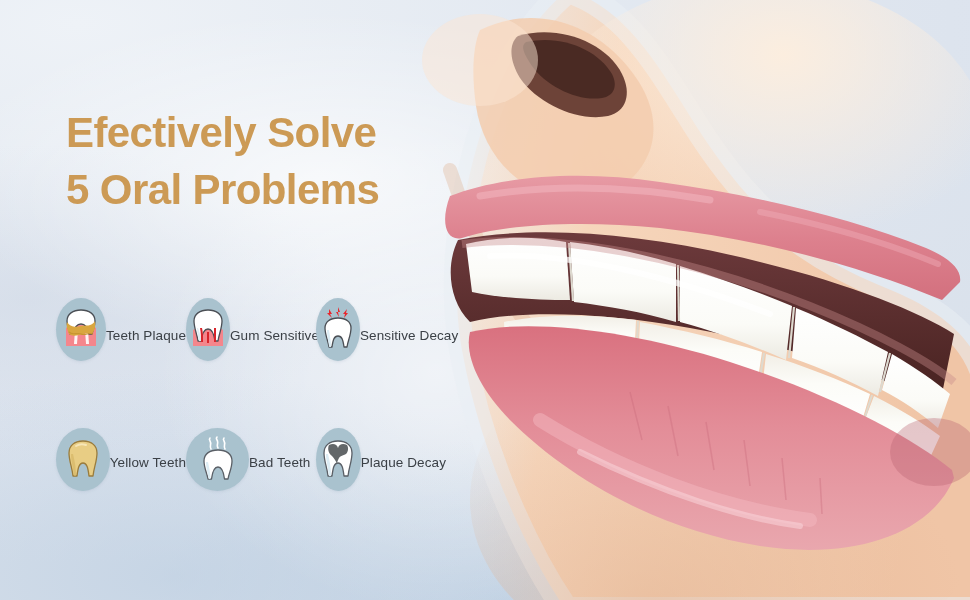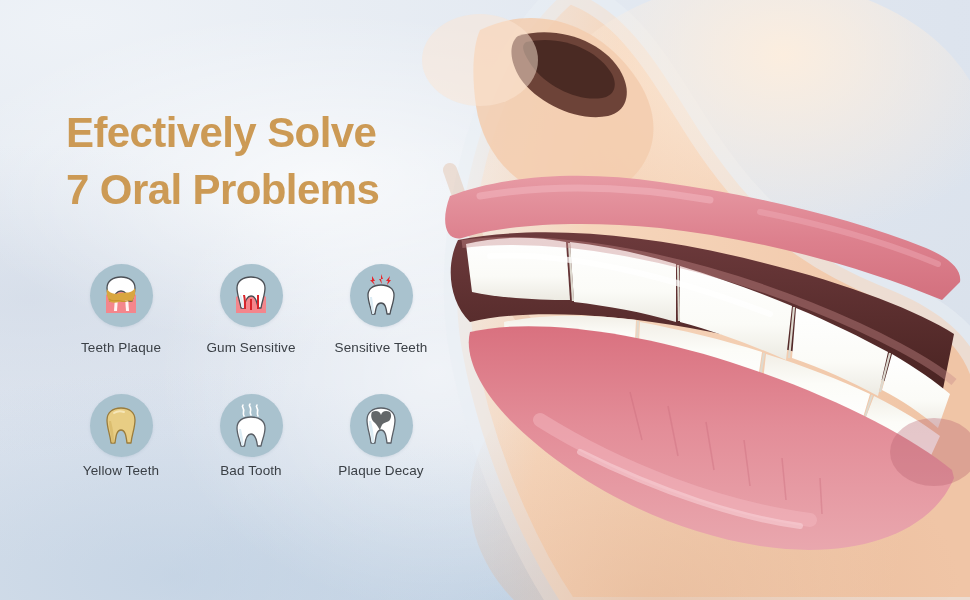--- a/index.html
+++ b/index.html
@@ -69,21 +69,20 @@
     position: absolute;
     left: 56px;
     top: 264px;
     width: 390px;
     display: grid;
     grid-template-columns: repeat(3, 130px);
     grid-template-rows: repeat(2, 130px);
   }
   .cell {
     display: flex;
-    flex-direction: column;
     align-items: center;
   }
   .circle {
     width: 63px;
     height: 63px;
     border-radius: 50%;
     background: #a9c2ce;
     display: flex;
     align-items: center;
     justify-content: center;
@@ -244,21 +243,21 @@
         <path d="M 414 440 L 420 486"></path>
         <path d="M 452 458 L 456 500"></path>
         <path d="M 490 478 L 492 514"></path>
       </g>
 
       <ellipse cx="604" cy="452" rx="44" ry="34" fill="#b8616f" opacity="0.35"></ellipse>
     </svg>
   </div>
 
   <div class="headline">Efectively Solve
-7 Oral Problems</div>
+5 Oral Problems</div>
 
   <div class="grid">
 
     <div class="cell">
       <div class="circle">
         <svg width="44" height="46" viewBox="0 0 44 46">
 
           <path d="M7 22 C7 22 12 19 22 19 C32 19 37 22 37 22 L37 40 L7 40 Z" fill="#f4868c"></path>
 
           <path d="M16 24 L15 38 L18 38 L19 24 Z" fill="#ffffff" opacity="0.9"></path>
@@ -302,21 +301,21 @@
             <path d="M13 3 L16 8 L14 8 L16 12 L11 7 L13 7 Z"></path>
             <path d="M22 1 L24 6 L22 6 L23 11 L20 6 L22 6 Z"></path>
             <path d="M31 3 L30 7 L32 7 L28 12 L29 8 L27 8 Z"></path>
           </g>
 
           <path d="M22 12 C14 12 9 16 9 22 C9 29 12 34 13 41 L16 41 C17 34 18 30 22 30
                    C26 30 27 34 28 41 L31 41 C32 34 35 29 35 22 C35 16 30 12 22 12 Z" fill="#ffffff" stroke="#4b4f55" stroke-width="1.3" stroke-linejoin="round"></path>
           <path d="M13 24 C14 31 15 35 15 41 L13.2 41 C12 34 11 29 11 24 Z" fill="#dcecf4"></path>
         </svg>
       </div>
-      <div class="cell-label">Sensitive Teeth</div>
+      <div class="cell-label">Sensitive Decay</div>
     </div>
 
     <div class="cell">
       <div class="circle">
         <svg width="44" height="46" viewBox="0 0 44 46">
           <path d="M22 5 C13 5 8 10 8 17 C8 25 11 31 12 40 L16 40 C17 32 18 27 22 27
                    C26 27 27 32 28 40 L32 40 C33 31 36 25 36 17 C36 10 31 5 22 5 Z" fill="#e8cd84" stroke="#9a7c3c" stroke-width="1.3" stroke-linejoin="round"></path>
           <path d="M12 18 C14 26 15 32 15 40 L13 40 C12 31 10 25 10 18 Z" fill="#d6b767" opacity="0.7"></path>
           <path d="M15 10 C18 8 22 8 25 9" stroke="#f6e6b7" stroke-width="2" fill="none" stroke-linecap="round"></path>
         </svg>
@@ -332,21 +331,21 @@
             <path d="M15 13 C13 10 16 8 14 5 C13 3.5 13.5 2.5 14 2"></path>
             <path d="M22 12 C20 9 23 7 21 4 C20 2.5 20.5 1.5 21 1"></path>
             <path d="M29 13 C27 10 30 8 28 5 C27 3.5 27.5 2.5 28 2"></path>
           </g>
 
           <path d="M22 14 C13.5 14 8 18 8 25 C8 32 11 37 12 43 L15.5 43 C16.5 35 18 31 22 31
                    C26 31 27.5 35 28.5 43 L32 43 C33 37 36 32 36 25 C36 18 30.5 14 22 14 Z" fill="#ffffff" stroke="#5a5f66" stroke-width="1.3" stroke-linejoin="round"></path>
           <path d="M12 26 C13.5 33 14.5 38 14.5 43 L12.8 43 C11.5 37 10 31 10 26 Z" fill="#dcecf4"></path>
         </svg>
       </div>
-      <div class="cell-label">Bad Tooth</div>
+      <div class="cell-label">Bad Teeth</div>
     </div>
 
     <div class="cell">
       <div class="circle">
         <svg width="44" height="46" viewBox="0 0 44 46">
           <path d="M22 5 C13 5 8 10 8 17 C8 25 11 31 12 40 L16 40 C17 32 18 27 22 27
                    C26 27 27 32 28 40 L32 40 C33 31 36 25 36 17 C36 10 31 5 22 5 Z" fill="#ffffff" stroke="#5a5f66" stroke-width="1.3" stroke-linejoin="round"></path>
           <path d="M12 18 C14 26 15 32 15 40 L13 40 C12 31 10 25 10 18 Z" fill="#dcecf4"></path>
 
           <path d="M13 9 C17 7 21 8 22 12 C23 8 27 7 31 9 C33 12 32 16 30 18

